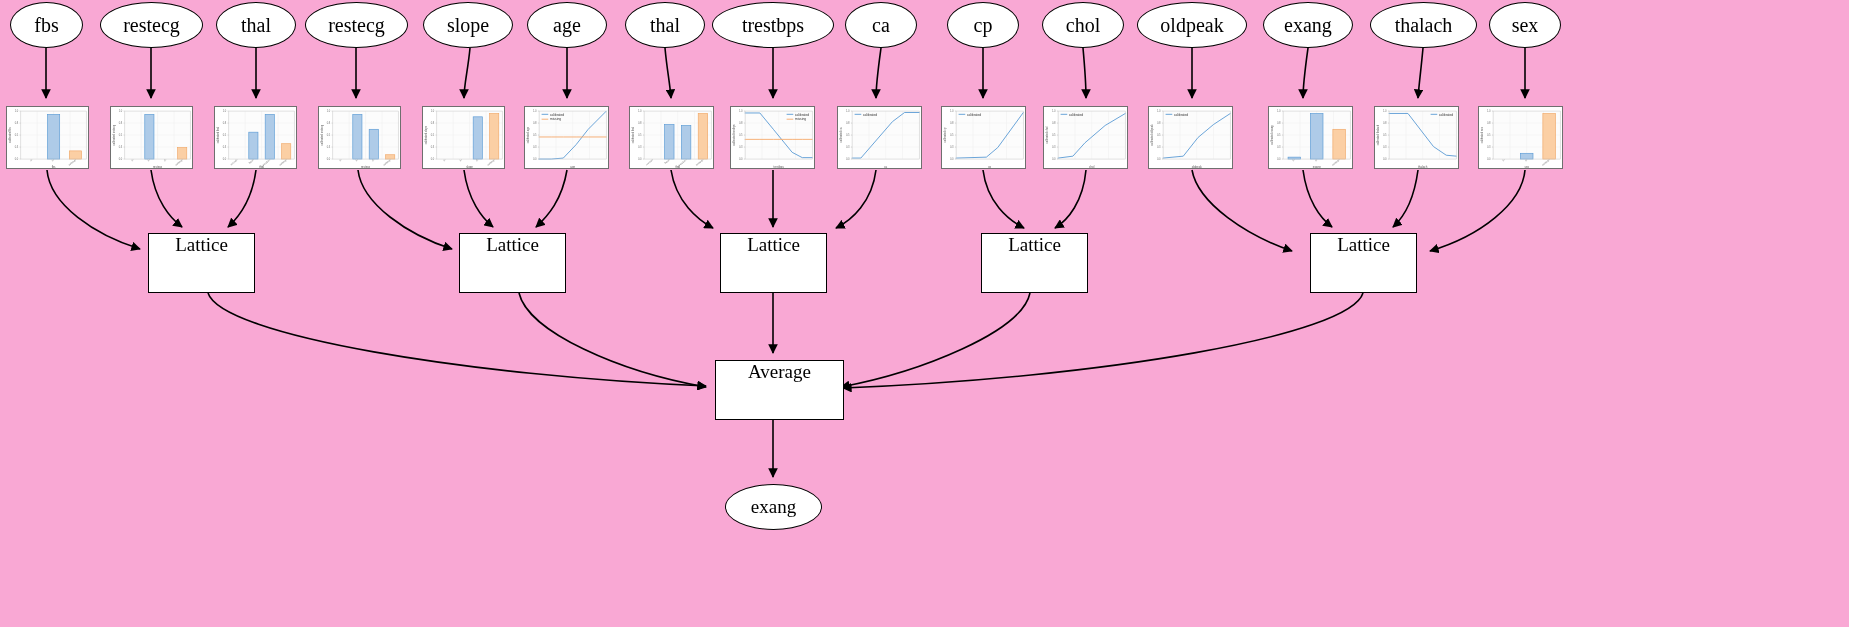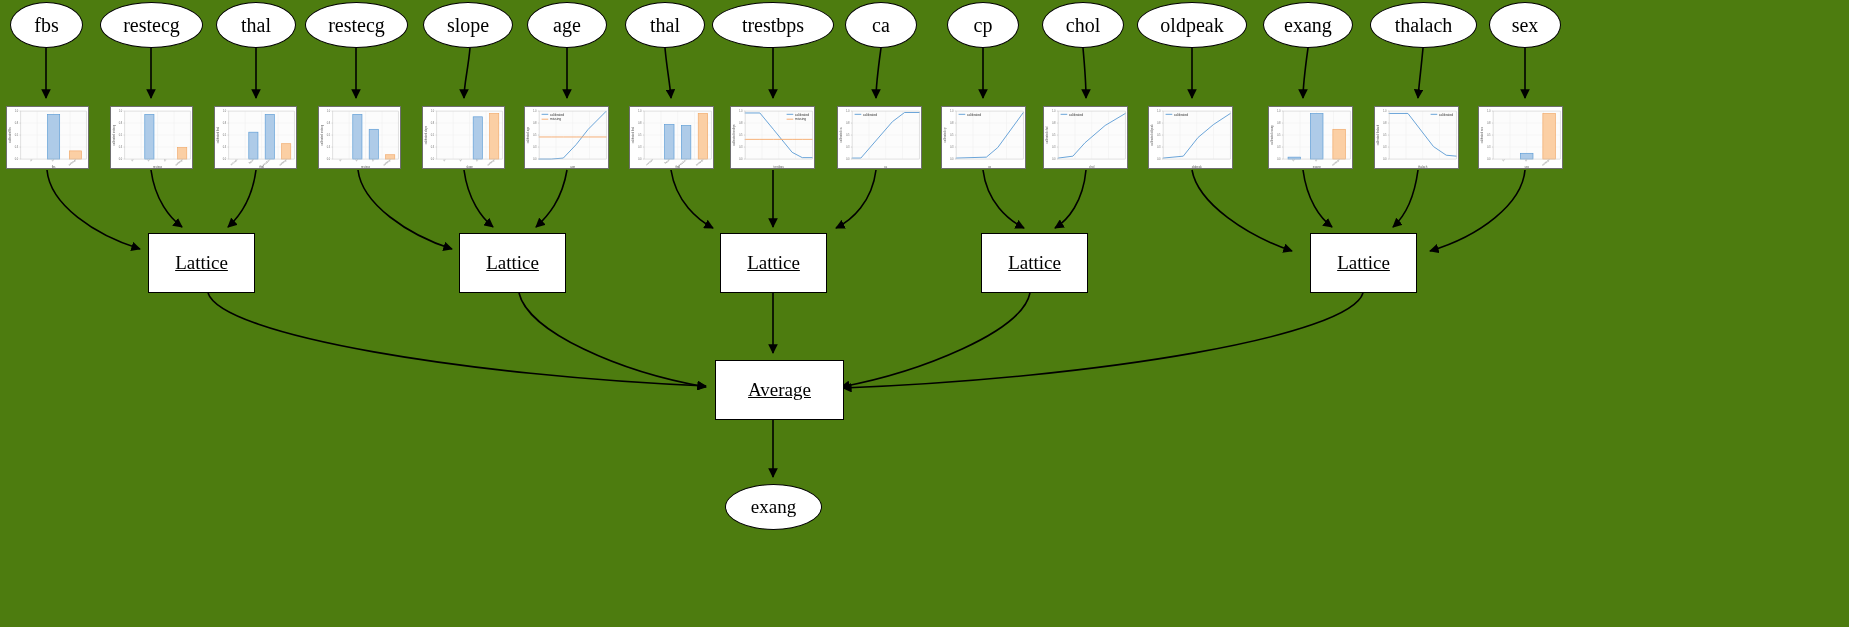--- a/index.html
+++ b/index.html
@@ -1,20 +1,20 @@
 <!DOCTYPE html>
 <html><head>
 <meta charset="utf-8">
 <title>Calibrated Lattice Ensemble Graph</title>
 <style>
   html,body{margin:0;padding:0;background:#ffffff;}
   #root{
     position:relative;
     width:1849px;height:627px;
-    background:#4d7c0f;
+    background:#f9a8d4;
     font-family:"Liberation Serif", serif;
     overflow:hidden;
   }
   #edges{position:absolute;left:0;top:0;width:1849px;height:627px;pointer-events:none;}
 
   
   .ellipse-node{
     position:absolute;
     border:1.4px solid #000;
     border-radius:50%;
@@ -25,26 +25,25 @@
     color:#000;
     white-space:nowrap;
   }
   .ellipse-node.output-node{font-size:19px;}
 
   
   .rect-node{
     position:absolute;
     border:1.4px solid #000;
     background:#fff;
-    display:flex;align-items:center;justify-content:center;
+    display:flex;justify-content:center;
     box-sizing:border-box;
     font-size:19px;
     color:#000;
     white-space:nowrap;
-    text-decoration:underline;
   }
 
   
   .plot-node{
     position:absolute;
     border:1.3px solid #6f6f6f;
     background:#ffffff;
     box-sizing:border-box;
     overflow:hidden;
   }

